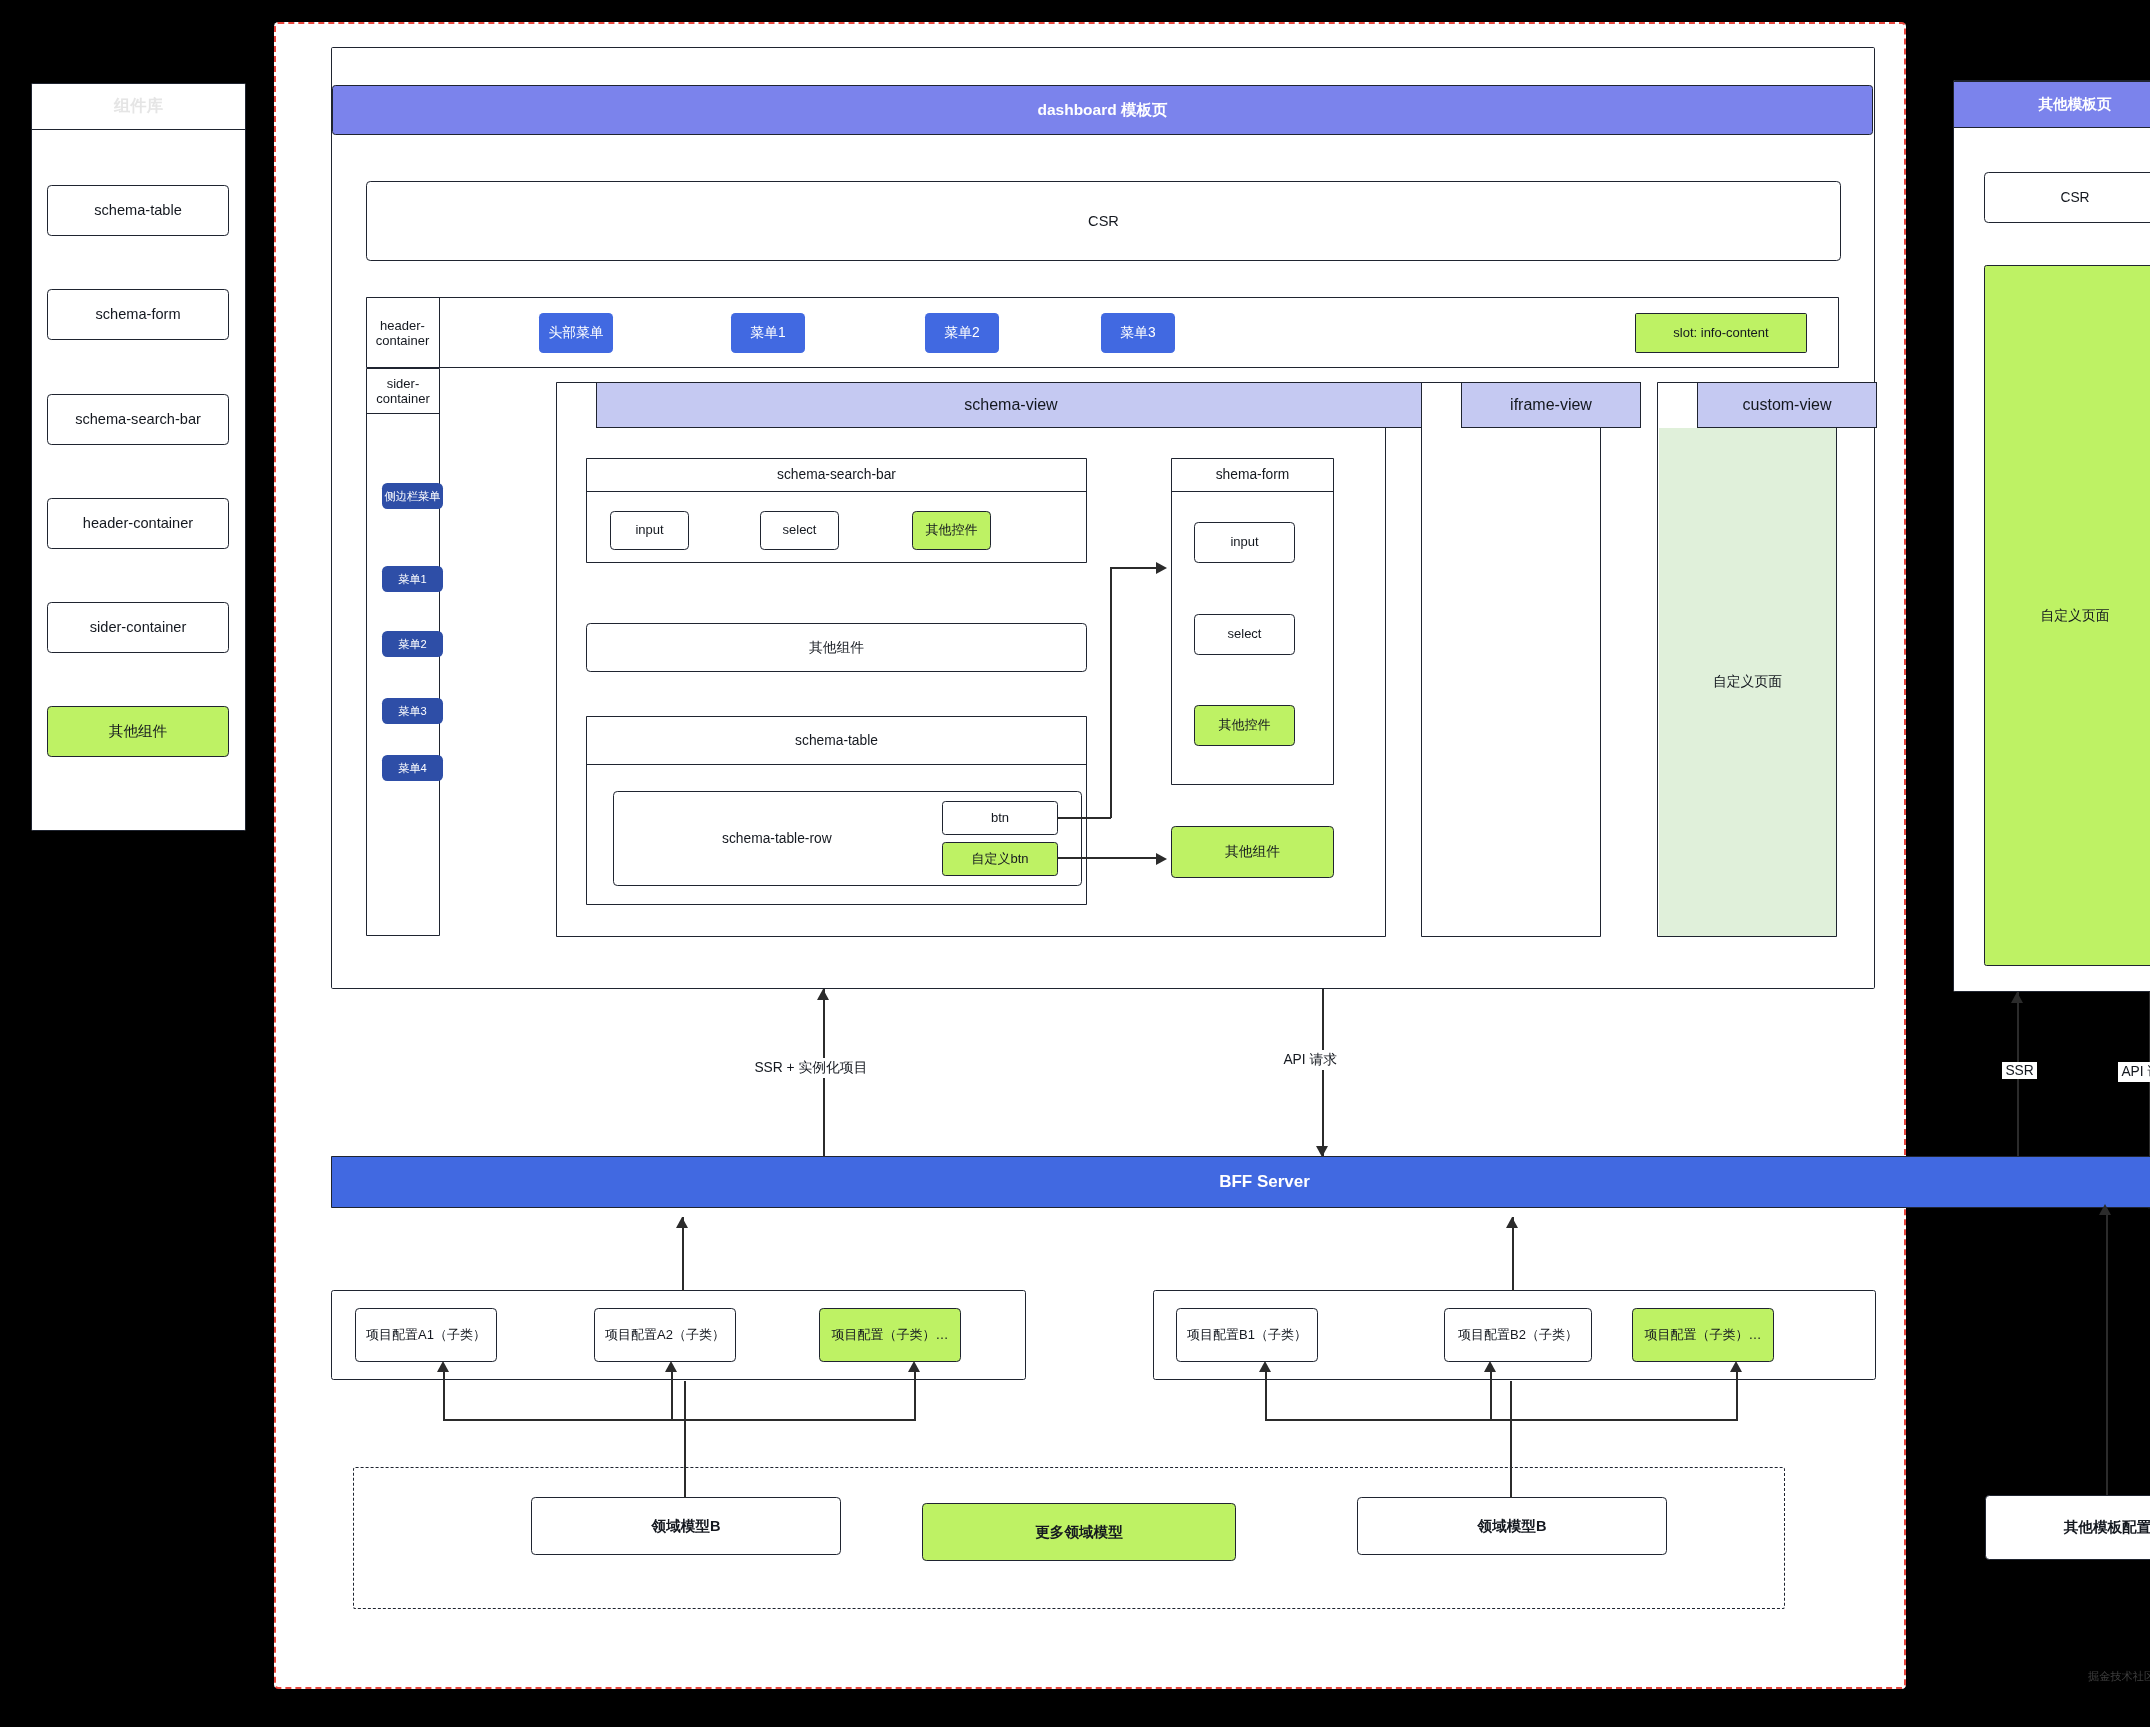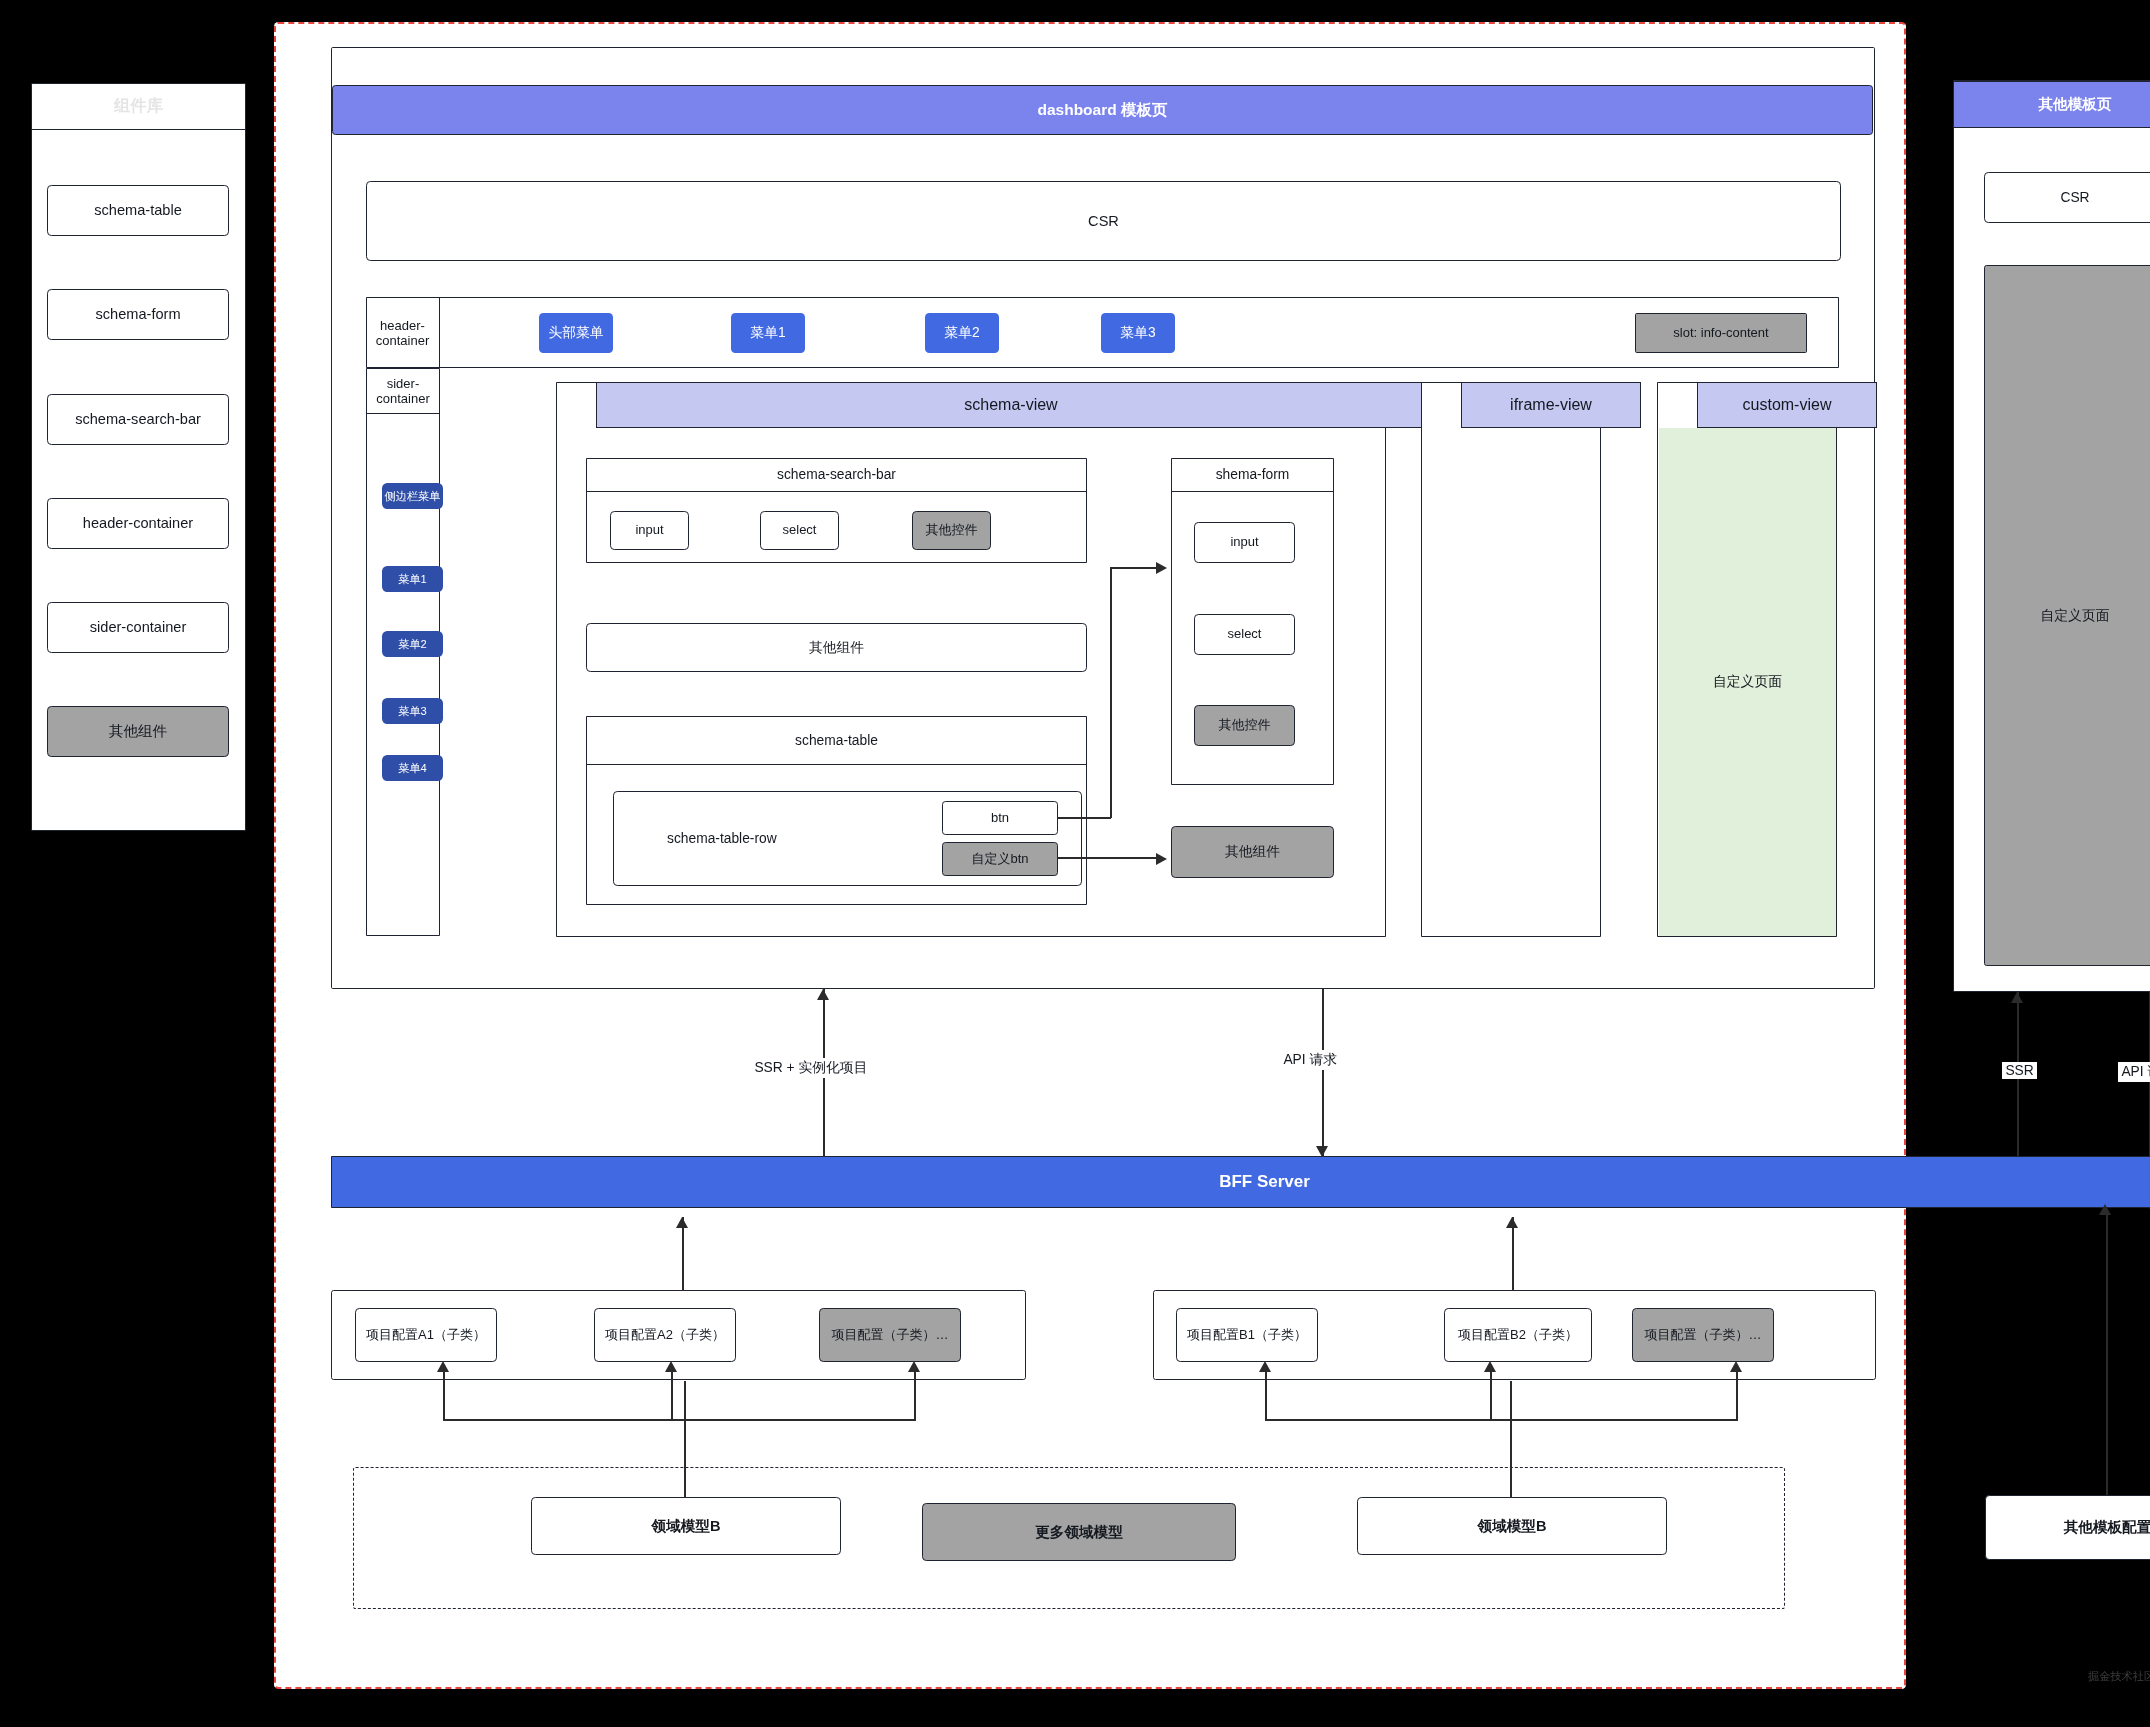--- a/index.html
+++ b/index.html
@@ -19,21 +19,21 @@
     background:#ffffff;
     border:1.3px solid #1f2430;
     border-radius:4.3px;
     display:flex; align-items:center; justify-content:center;
     text-align:center;
     color:#14181f;
     font-size:14.6px;
     line-height:1.25;
     padding:1.7px 3.4px;
   }
-  .node.green { background:#a3a3a3; border-color:#1f2430; }
+  .node.green { background:#bef264; border-color:#1f2430; }
   .node.plain { border-width:1.3px; }
   .node.dashed { border:1.7px dashed #1f2430; background:transparent; border-radius:2.6px; }
 
   .pill {
     position:absolute;
     border-radius:5.2px;
     display:flex; align-items:center; justify-content:center;
     color:#ffffff;
     font-size:13.8px;
     font-weight:400;
@@ -209,21 +209,21 @@
   </div>
 
   <div class="node" style="left:586px; top:623px; width:501px; height:49px; font-size:13.8px;">
     <span>其他组件</span>
   </div>
 
   <div class="panelbox" style="left:586px; top:716px; width:501px; height:189px; border-radius:0.9px;"></div>
   <div style="position:absolute; left:586px; top:716px; width:501px; height:49px; display:flex; align-items:center; justify-content:center; font-size:13.8px; color:#14181f; border-bottom:1.3px solid #1f2430;">
     <span>schema-table</span>
   </div>
-  <div class="node" style="left:613px; top:791px; width:469px; height:95px; font-size:13.8px; justify-content:flex-start; padding-left:53px;">
+  <div class="node" style="left:613px; top:791px; width:469px; height:95px; font-size:13.8px; justify-content:flex-start; padding-left:108px;">
     <span>schema-table-row</span>
   </div>
   <div class="node" style="left:942px; top:801px; width:116px; height:34px; font-size:13px; border-radius:3.4px;">
     <span>btn</span>
   </div>
   <div class="node green" style="left:942px; top:842px; width:116px; height:34px; font-size:13px; border-radius:3.4px;">
     <span>自定义btn</span>
   </div>
 
   <div class="panelbox" style="left:1171px; top:458px; width:163px; height:327px; border-radius:0.9px;"></div>

